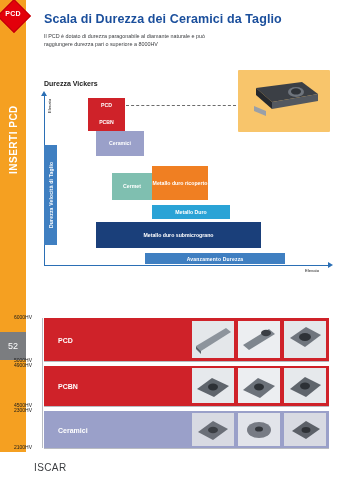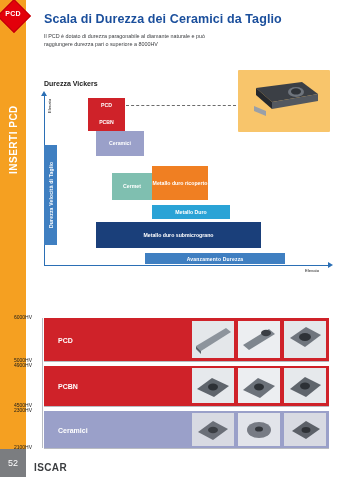--- a/index.html
+++ b/index.html
@@ -1,32 +1,32 @@
 <!DOCTYPE html>
 <html><head>
 <meta charset="utf-8">
 <style>
   html,body{margin:0;padding:0;}
   body{width:362px;height:480px;background:#ffffff;font-family:"Liberation Sans",sans-serif;overflow:hidden;position:relative;}
 
   
-  .sidebar{position:absolute;left:0;top:0;width:26px;height:477px;background:#ffffff;}
+  .sidebar{position:absolute;left:0;top:0;width:26px;height:360px;background:#ffffff;}
   .sidebar-band{position:absolute;left:0;top:0;width:26px;height:452px;background:#f5a021;}
   .sidebar-label{position:absolute;left:0;top:60px;width:26px;height:160px;
       color:#ffffff;font-size:10px;font-weight:bold;letter-spacing:.5px;
       writing-mode:vertical-rl;transform:rotate(180deg);display:flex;align-items:center;justify-content:center;}
   .logo{position:absolute;left:2px;top:4px;width:30px;height:30px;}
   .logo-diamond{position:absolute;left:0;top:0;width:22px;height:22px;background:#e3000b;transform:rotate(45deg);
       border:1px solid #c0000a;}
   .logo-txt{position:absolute;left:0;top:6px;width:22px;text-align:center;color:#ffffff;font-size:7px;font-weight:bold;letter-spacing:.3px;}
 
   
   .pagebox{position:absolute;left:0;bottom:0;width:26px;height:28px;background:#7b7d80;color:#ffffff;
      font-size:9px;display:flex;align-items:center;justify-content:center;}
-  .footer-brand{position:absolute;left:34px;bottom:7px;font-size:10px;font-weight:bold;color:#3b3d40;letter-spacing:.4px;margin-top:11px;}
+  .footer-brand{position:absolute;left:34px;bottom:7px;font-size:10px;font-weight:normal;color:#3b3d40;letter-spacing:.4px;margin-top:11px;}
 
   
   .h-title{position:absolute;left:44px;top:12px;font-size:12.5px;font-weight:bold;color:#1b4f9c;letter-spacing:.1px;}
   .h-sub{position:absolute;left:44px;top:32px;width:190px;font-size:5.4px;line-height:1.55;color:#3b3d40;}
 
   
   .sec-title{position:absolute;left:44px;top:80px;font-size:7px;font-weight:bold;color:#1b1b1b;}
 
   .axis-y{position:absolute;left:44px;top:95px;width:1px;height:170px;background:#2b6fb5;}
   .axis-y:after{content:"";position:absolute;left:-3px;top:-4px;border-left:3.5px solid transparent;border-right:3.5px solid transparent;border-bottom:5px solid #2b6fb5;}

